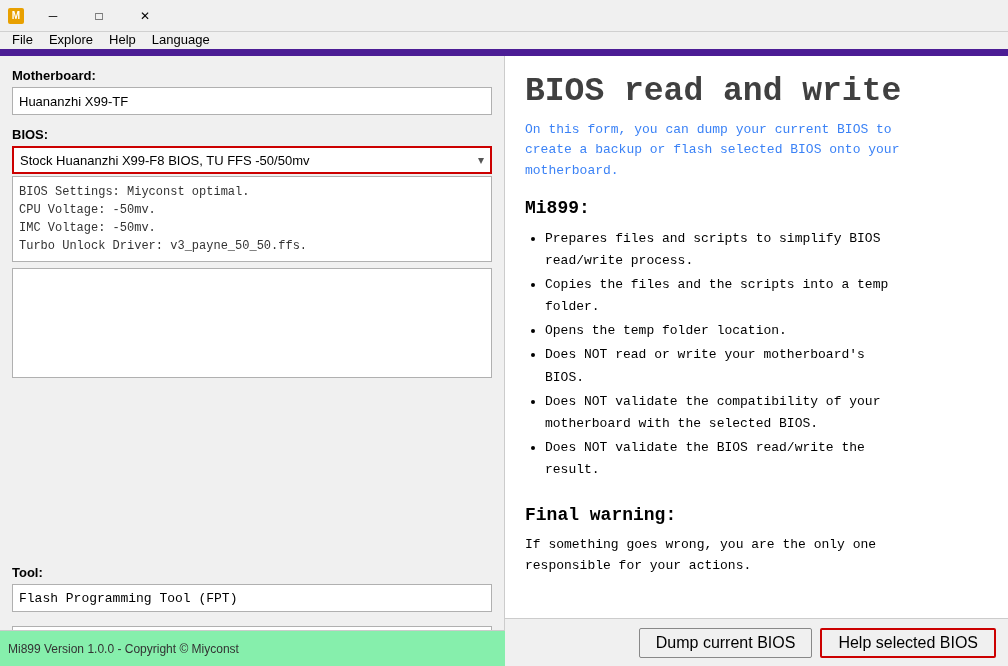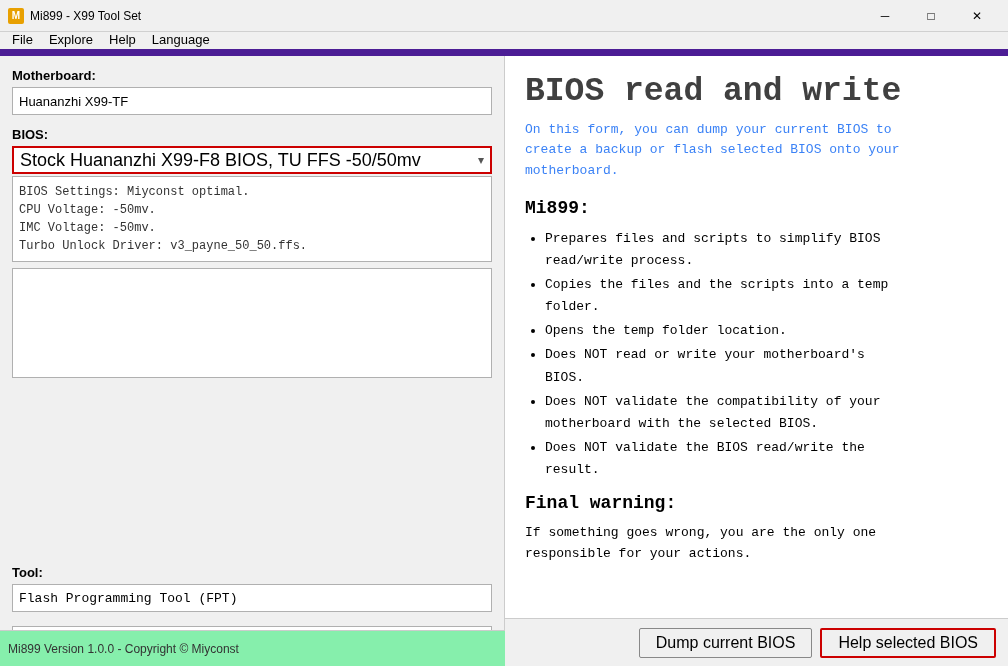--- a/index.html
+++ b/index.html
@@ -106,21 +106,21 @@
       font-family: inherit;
       margin-bottom: 6px;
     }
 
     .bios-select {
       width: 100%;
       height: 28px;
       border: 2px solid #c00;
       background: white;
       padding: 2px 6px;
-      font-size: 18px;
+      font-size: 13px;
       font-family: inherit;
       appearance: none;
       -webkit-appearance: none;
       cursor: pointer;
       position: relative;
     }
 
     .bios-select-wrapper {
       position: relative;
       margin-bottom: 2px;
@@ -226,21 +226,21 @@
     .doc-section-title {
       font-family: 'Courier New', monospace;
       font-size: 18px;
       font-weight: bold;
       color: #000;
       margin-bottom: 10px;
     }
 
     .doc-list {
       margin-left: 20px;
-      margin-bottom: 12px;
+      margin-bottom: 24px;
     }
 
     .doc-list li {
       font-family: 'Courier New', monospace;
       font-size: 13px;
       color: #000;
       line-height: 1.7;
       margin-bottom: 2px;
     }
 
@@ -298,21 +298,20 @@
     .wrapper {
       position: relative;
       height: calc(666px - 32px - 24px);
     }
   </style>
 </head>
 <body>
 
 <div class="title-bar">
   <div class="title-bar-icon">M</div>
-  <span class="title-bar-text">Mi899 - X99 Tool Set</span>
   <div class="title-bar-buttons">
     <button class="title-btn">─</button>
     <button class="title-btn">□</button>
     <button class="title-btn close">✕</button>
   </div>
 </div>
 
 <div class="menu-bar">
   <div class="menu-item">File</div>
   <div class="menu-item">Explore</div>

